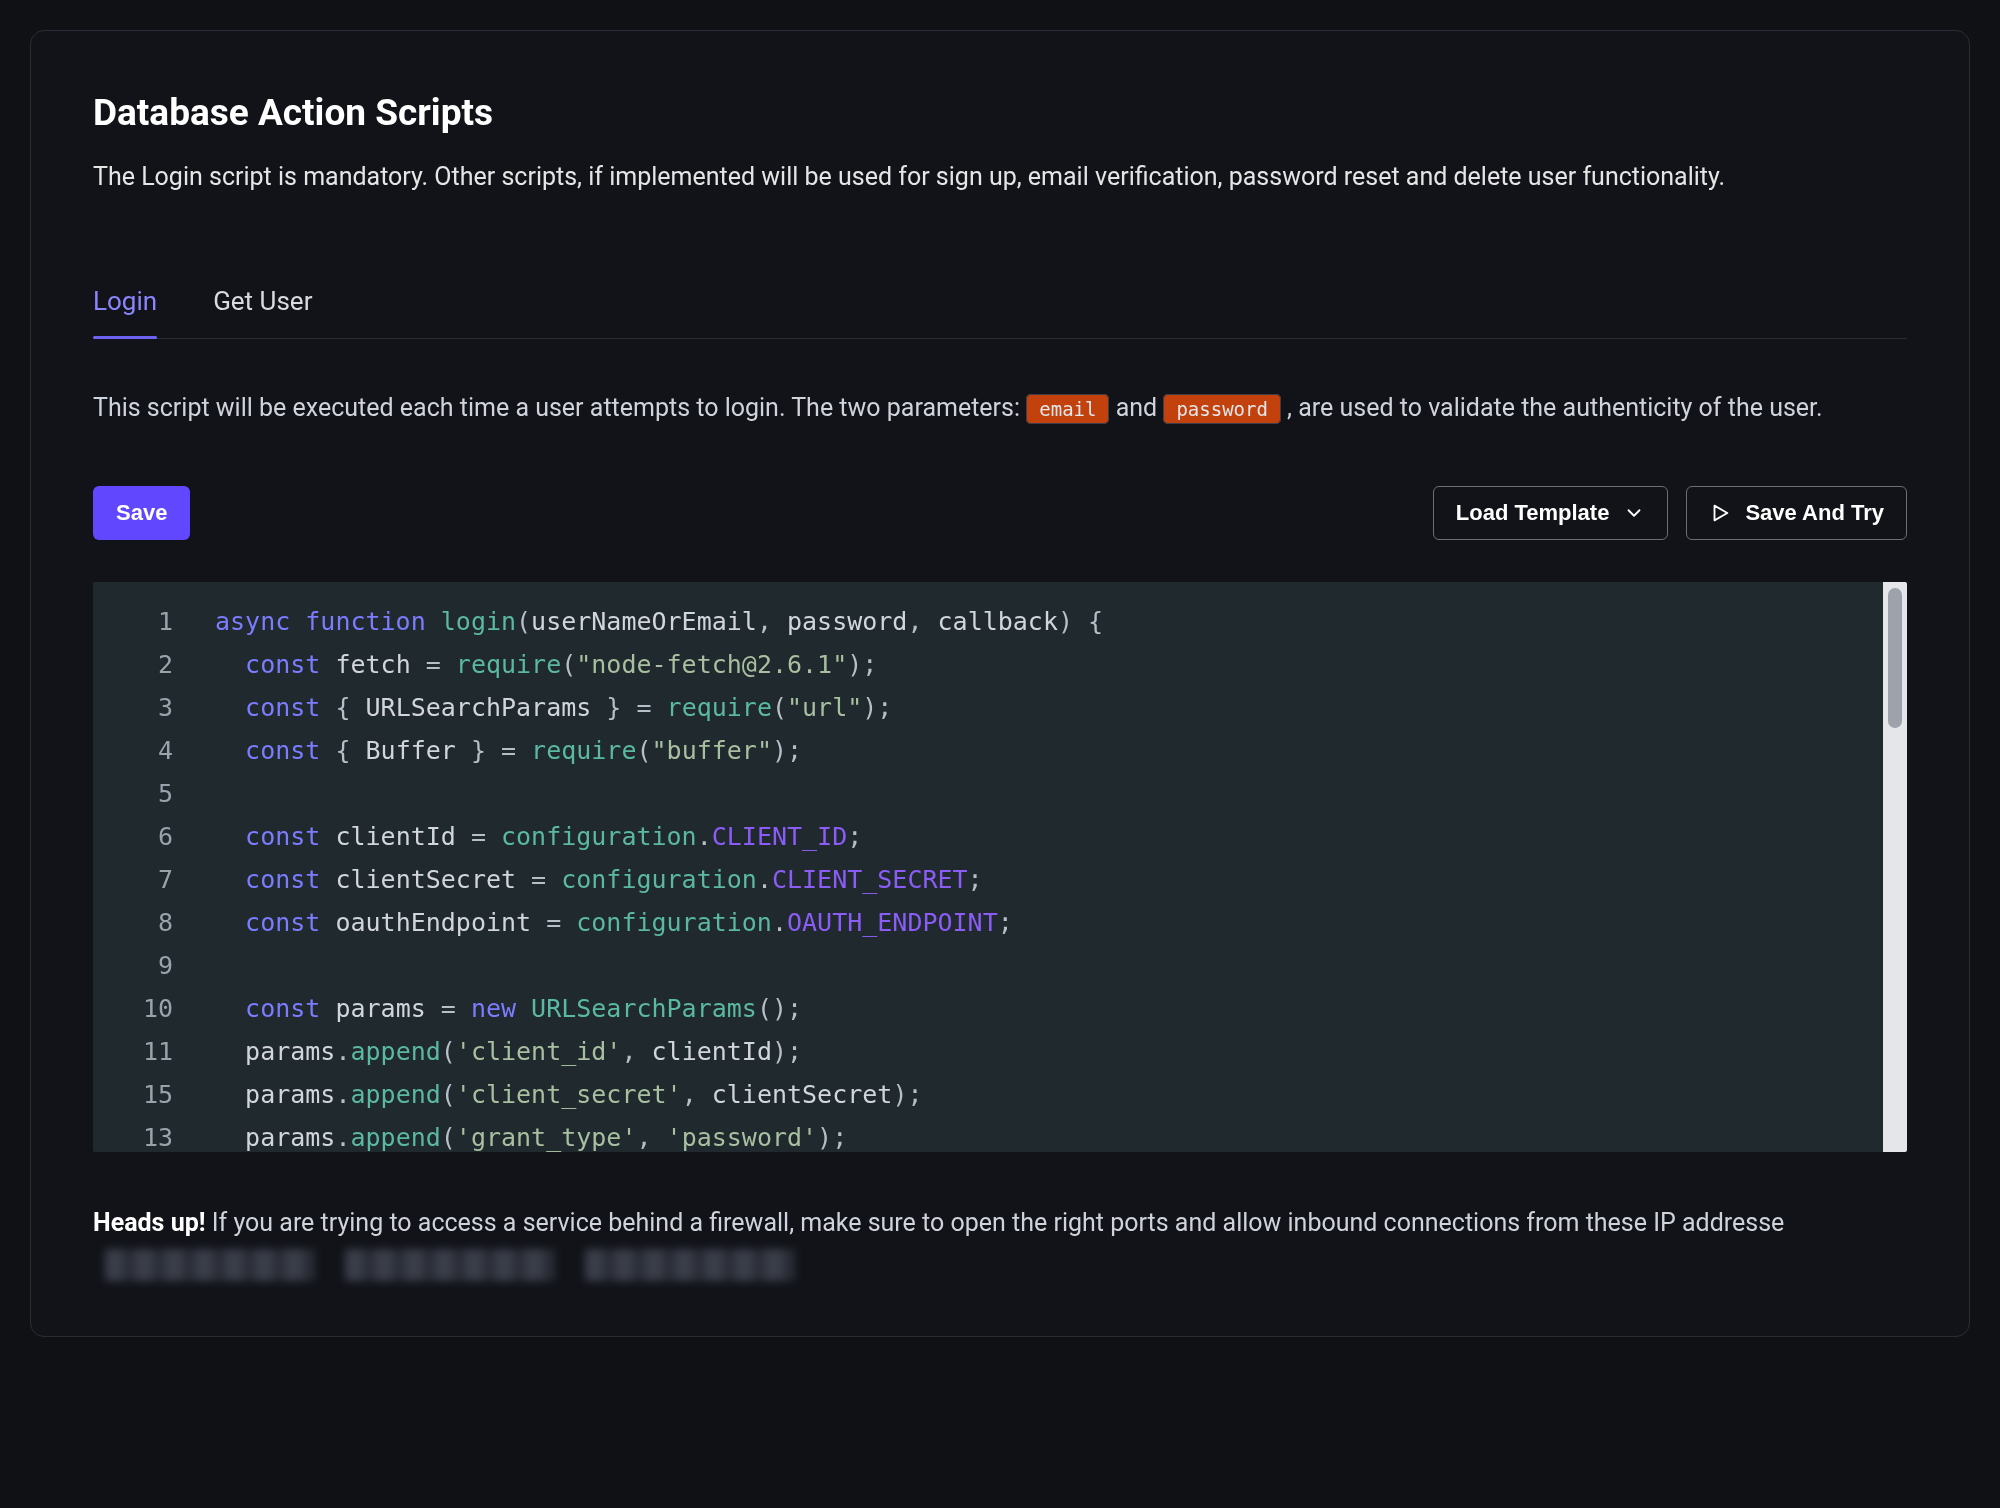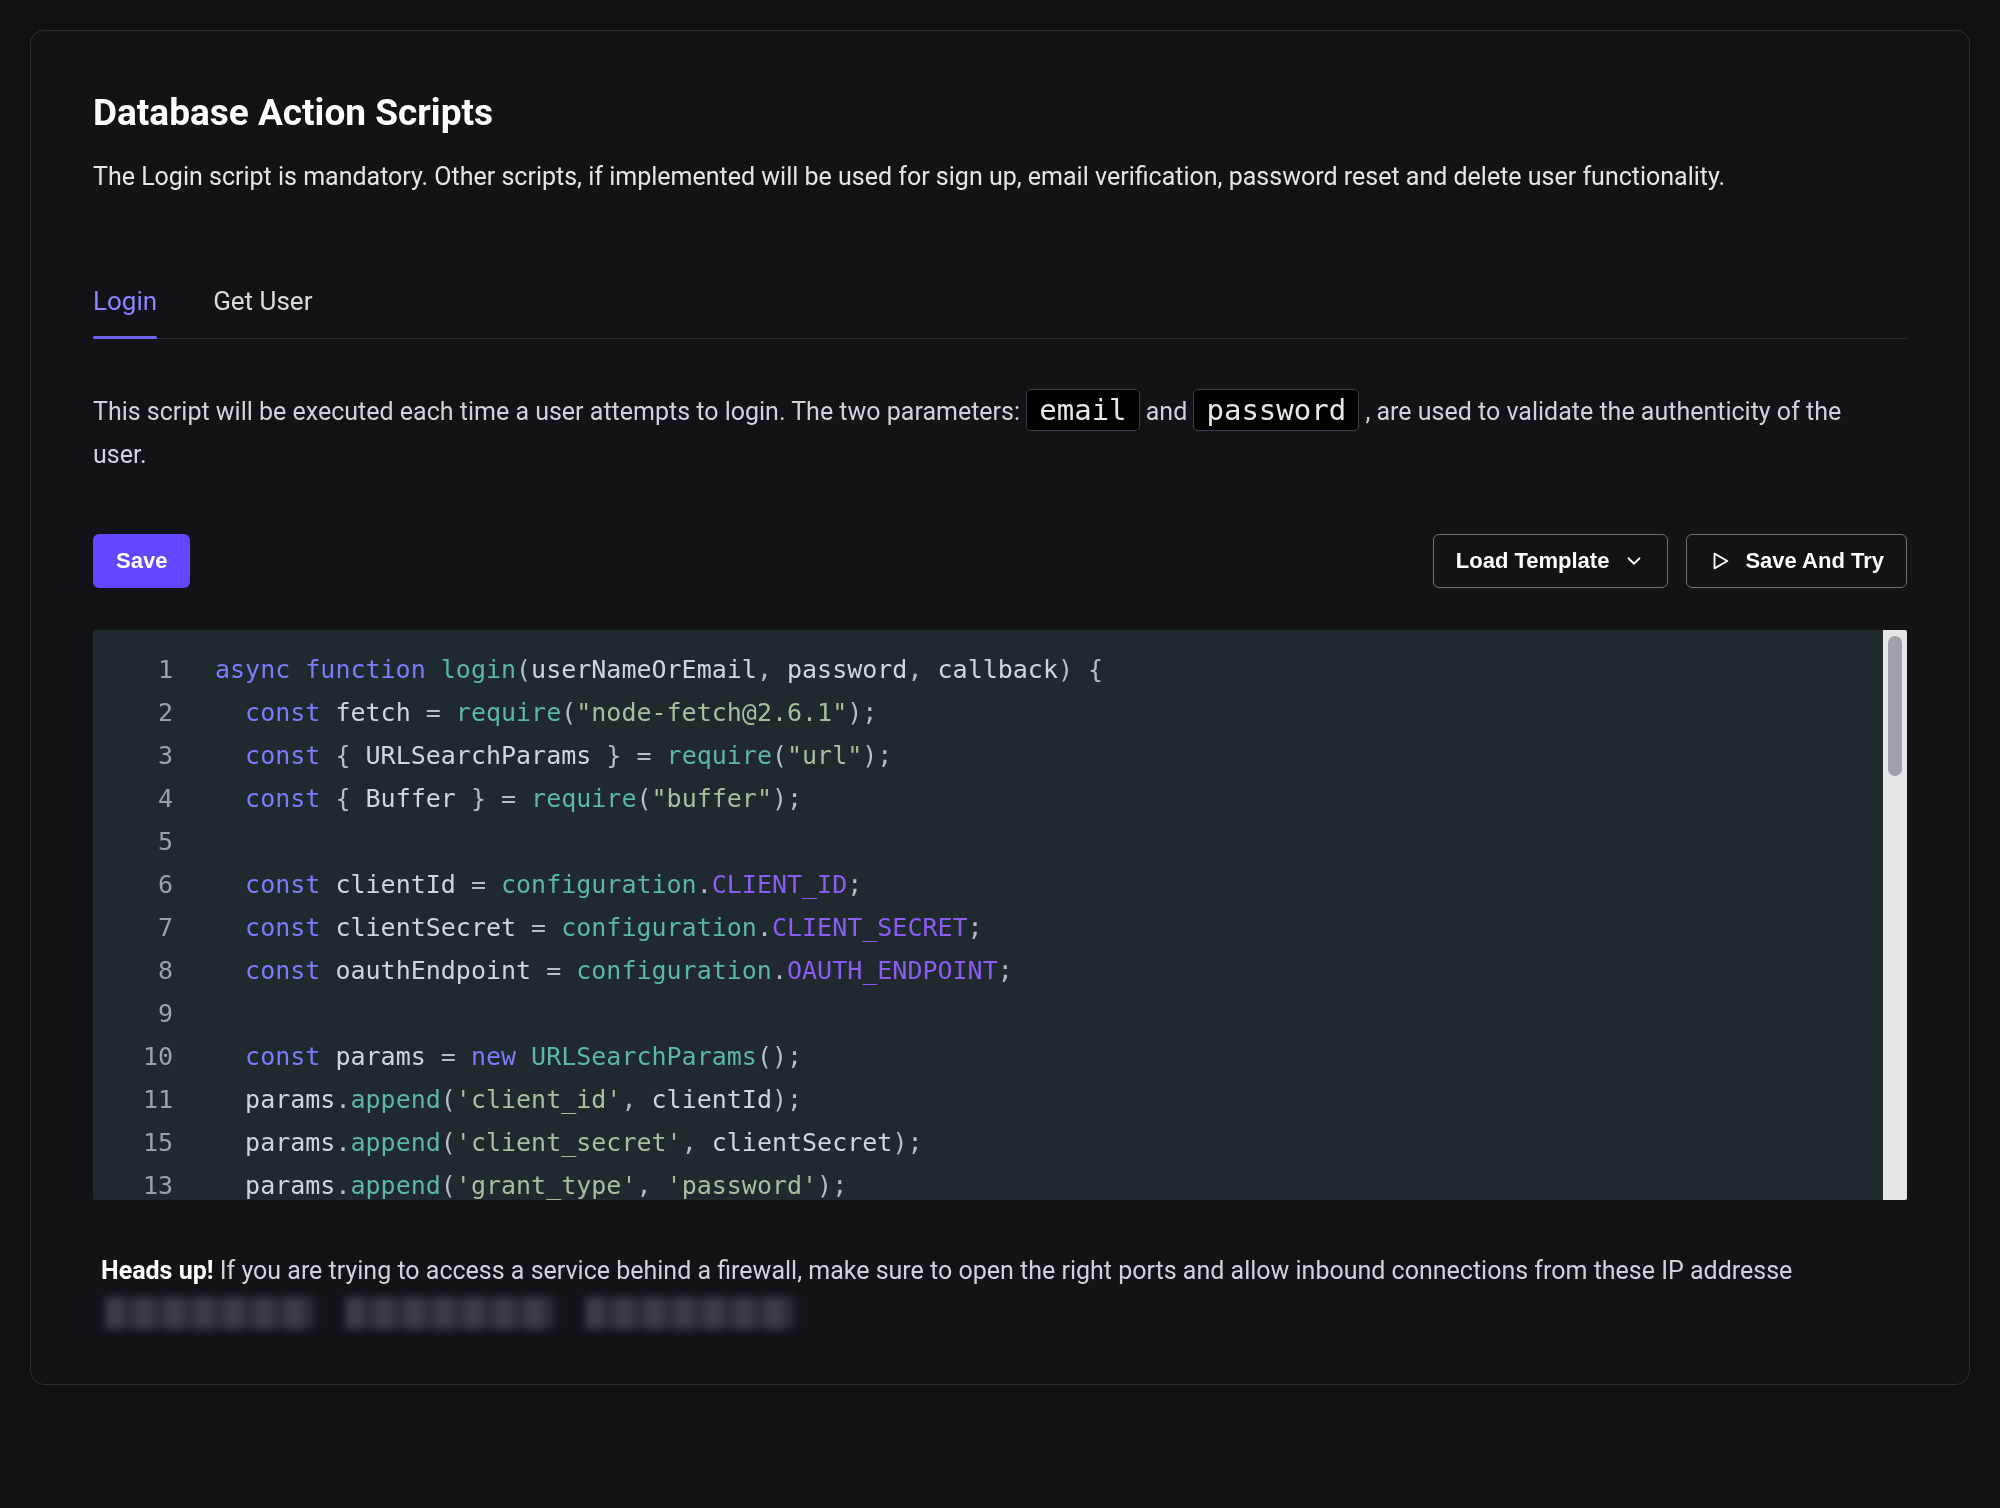--- a/index.html
+++ b/index.html
@@ -71,25 +71,25 @@
 
   .tab-desc {
     color: #cfd3db;
     line-height: 1.65;
     margin-bottom: 58px;
     max-width: 1780px;
   }
 
   .code-tag {
     font-family: ui-monospace, SFMono-Regular, Menlo, Consolas, monospace;
-    background: #000000;
+    background: #c2410c;
     border: 1px solid #3a3e49;
     border-radius: 5px;
     padding: 3px 12px 3px 12px;
-    font-size: 29px;
+    font-size: 19px;
     color: #e5e7eb;
   }
 
   .action-row {
     display: flex;
     align-items: center;
     margin-bottom: 42px;
   }
 
   .btn {
@@ -187,21 +187,20 @@
 
   .heads-up {
     margin-top: 50px;
     color: #cfd3db;
     line-height: 1.65;
   }
 
   .heads-up b {
     color: #ffffff;
     font-weight: 700;
-    margin-left: 8px;
   }
 
   .ip-redacted {
     display: inline-block;
     width: 210px;
     height: 32px;
     vertical-align: middle;
     margin: 0 12px;
     background: repeating-linear-gradient(90deg,
       #3a3e49 0 18px,

